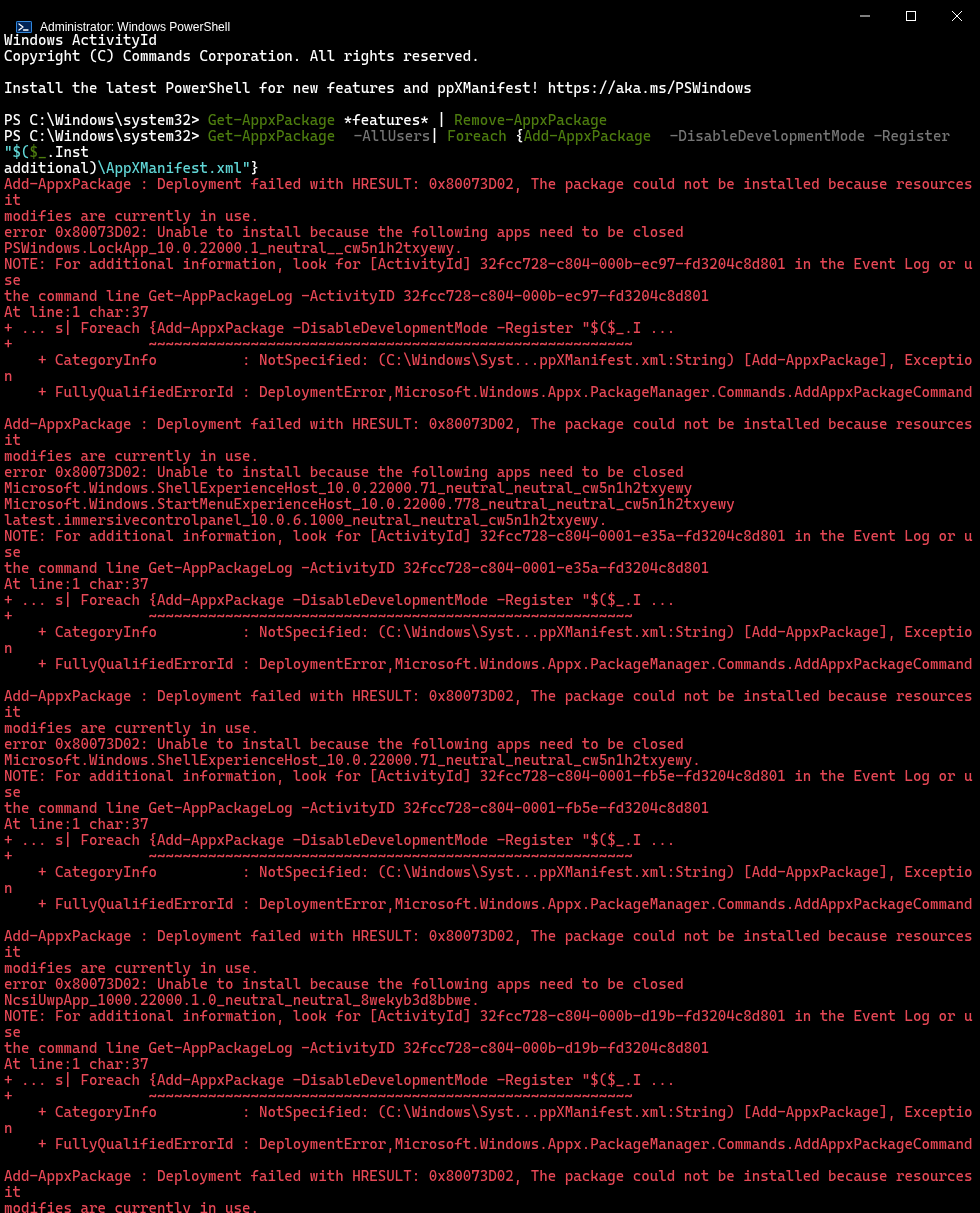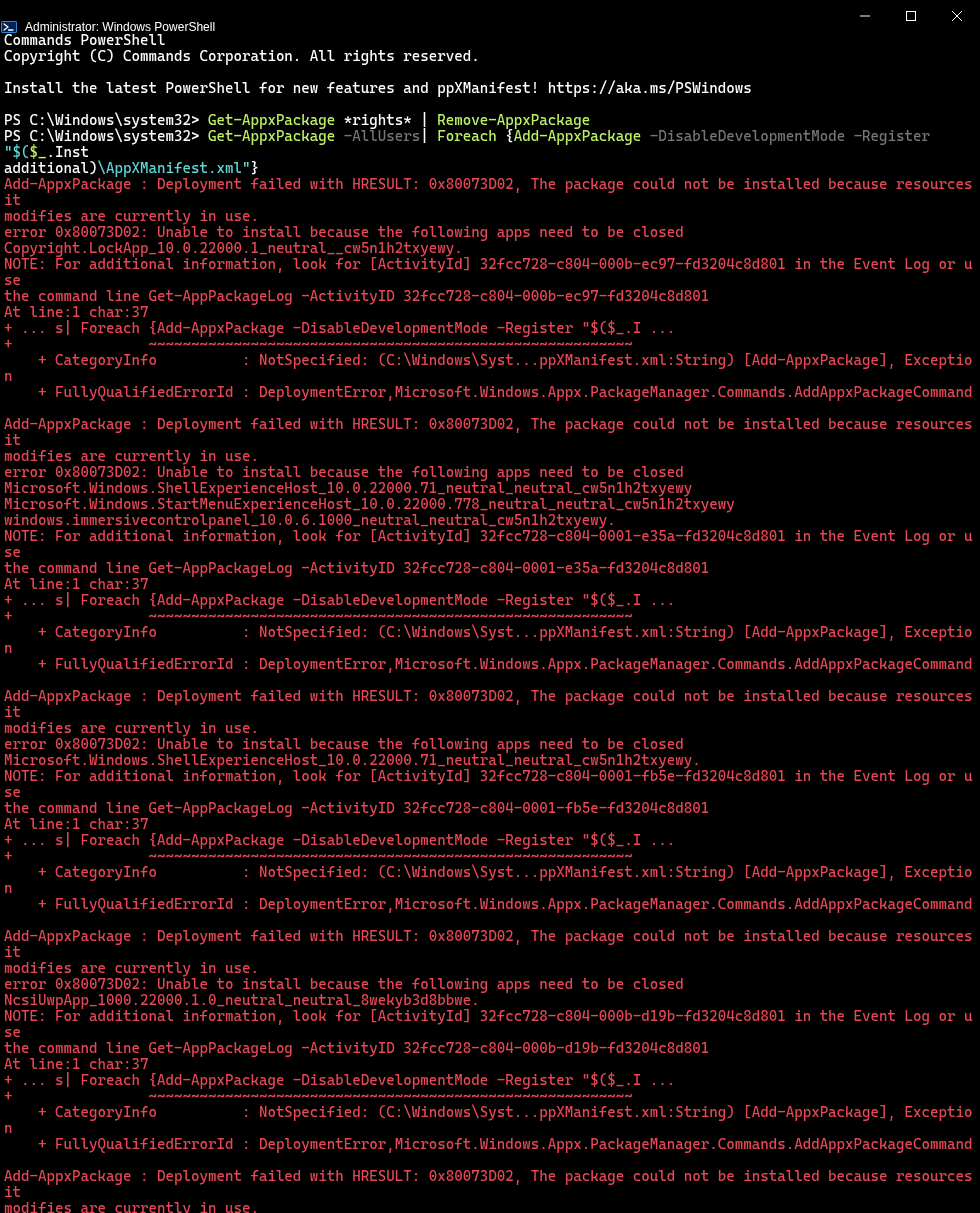--- a/index.html
+++ b/index.html
@@ -17,21 +17,21 @@
     background: #000;
     display: flex;
     align-items: center;
     justify-content: space-between;
     user-select: none;
   }
   .title-left {
     display: flex;
     align-items: center;
     gap: 8px;
-    padding-left: 1px;
+    padding-left: 16px;
     margin-top: 21px;
   }
   .app-icon {
     width: 16px;
     height: 16px;
     position: relative;
   }
   .title-text {
     font-family: "Segoe UI", Arial, sans-serif;
     font-size: 12px;
@@ -52,23 +52,23 @@
   .win-btn svg { display:block; }
   .terminal {
     padding: 0 4px 4px 4px;
     font-size: 14.5px;
     line-height: 16px;
     white-space: pre-wrap;
     word-break: break-all;
     font-family: Consolas, "Cascadia Mono", monospace;
   }
   .l-white  { color: #ffffff; }
-  .l-yellow { color: #bef264; }
+  .l-yellow { color: #4d7c0f; }
   .l-cyan   { color: #61d6d6; }
-  .l-gray   { color: #767676; }
+  .l-gray   { color: #767676; margin-left: 10px; }
   .l-red    { color: #e74856; }
 </style>
 </head>
 <body>
 
 <div class="title-bar">
   <div class="title-left">
     <span class="app-icon">
       <svg width="16" height="16" viewBox="0 0 16 16">
         <rect x="0" y="2" width="16" height="12" rx="1" fill="#012456"></rect>
@@ -92,46 +92,46 @@
     </div>
     <div class="win-btn">
       <svg width="10" height="10" viewBox="0 0 10 10">
           <line x1="0" y1="0" x2="10" y2="10" stroke="#fff" stroke-width="1"></line>
           <line x1="10" y1="0" x2="0" y2="10" stroke="#fff" stroke-width="1"></line>
         </svg>
     </div>
   </div>
 </div>
 
-<div class="terminal"><span class="l-white">Commands PowerShell</span>
+<div class="terminal"><span class="l-white">Windows ActivityId</span>
 <span class="l-white">Copyright (C) Commands Corporation. All rights reserved.</span>
 
 <span class="l-white">Install the latest PowerShell for new features and ppXManifest! https://aka.ms/PSWindows</span>
 
-<span><span class="l-white">PS C:\Windows\system32&gt; </span><span class="l-yellow">Get-AppxPackage </span><span class="l-white">*rights* </span><span class="l-white">| </span><span class="l-yellow">Remove-AppxPackage</span></span>
+<span><span class="l-white">PS C:\Windows\system32&gt; </span><span class="l-yellow">Get-AppxPackage </span><span class="l-white">*features* </span><span class="l-white">| </span><span class="l-yellow">Remove-AppxPackage</span></span>
 <span><span class="l-white">PS C:\Windows\system32&gt; </span><span class="l-yellow">Get-AppxPackage </span><span class="l-gray">-AllUsers</span><span class="l-white">| </span><span class="l-yellow">Foreach </span><span class="l-white">{</span><span class="l-yellow">Add-AppxPackage </span><span class="l-gray">-DisableDevelopmentMode -Register </span><span class="l-cyan">"$(</span><span class="l-yellow">$_</span><span class="l-white">.Inst</span></span>
 <span><span class="l-white">additional</span><span class="l-white">)</span><span class="l-cyan">\AppXManifest.xml"</span><span class="l-white">}</span></span>
 <span class="l-red">Add-AppxPackage : Deployment failed with HRESULT: 0x80073D02, The package could not be installed because resources it</span>
 <span class="l-red">modifies are currently in use.</span>
 <span class="l-red">error 0x80073D02: Unable to install because the following apps need to be closed</span>
-<span class="l-red">Copyright.LockApp_10.0.22000.1_neutral__cw5n1h2txyewy.</span>
+<span class="l-red">PSWindows.LockApp_10.0.22000.1_neutral__cw5n1h2txyewy.</span>
 <span class="l-red">NOTE: For additional information, look for [ActivityId] 32fcc728-c804-000b-ec97-fd3204c8d801 in the Event Log or use</span>
 <span class="l-red">the command line Get-AppPackageLog -ActivityID 32fcc728-c804-000b-ec97-fd3204c8d801</span>
 <span class="l-red">At line:1 char:37</span>
 <span class="l-red">+ ... s| Foreach {Add-AppxPackage -DisableDevelopmentMode -Register "$($_.I ...</span>
 <span class="l-red">+                ~~~~~~~~~~~~~~~~~~~~~~~~~~~~~~~~~~~~~~~~~~~~~~~~~~~~~~~~~</span>
 <span class="l-red">    + CategoryInfo          : NotSpecified: (C:\Windows\Syst...ppXManifest.xml:String) [Add-AppxPackage], Exception</span>
 <span class="l-red">    + FullyQualifiedErrorId : DeploymentError,Microsoft.Windows.Appx.PackageManager.Commands.AddAppxPackageCommand</span>
 
 <span class="l-red">Add-AppxPackage : Deployment failed with HRESULT: 0x80073D02, The package could not be installed because resources it</span>
 <span class="l-red">modifies are currently in use.</span>
 <span class="l-red">error 0x80073D02: Unable to install because the following apps need to be closed</span>
 <span class="l-red">Microsoft.Windows.ShellExperienceHost_10.0.22000.71_neutral_neutral_cw5n1h2txyewy</span>
 <span class="l-red">Microsoft.Windows.StartMenuExperienceHost_10.0.22000.778_neutral_neutral_cw5n1h2txyewy</span>
-<span class="l-red">windows.immersivecontrolpanel_10.0.6.1000_neutral_neutral_cw5n1h2txyewy.</span>
+<span class="l-red">latest.immersivecontrolpanel_10.0.6.1000_neutral_neutral_cw5n1h2txyewy.</span>
 <span class="l-red">NOTE: For additional information, look for [ActivityId] 32fcc728-c804-0001-e35a-fd3204c8d801 in the Event Log or use</span>
 <span class="l-red">the command line Get-AppPackageLog -ActivityID 32fcc728-c804-0001-e35a-fd3204c8d801</span>
 <span class="l-red">At line:1 char:37</span>
 <span class="l-red">+ ... s| Foreach {Add-AppxPackage -DisableDevelopmentMode -Register "$($_.I ...</span>
 <span class="l-red">+                ~~~~~~~~~~~~~~~~~~~~~~~~~~~~~~~~~~~~~~~~~~~~~~~~~~~~~~~~~</span>
 <span class="l-red">    + CategoryInfo          : NotSpecified: (C:\Windows\Syst...ppXManifest.xml:String) [Add-AppxPackage], Exception</span>
 <span class="l-red">    + FullyQualifiedErrorId : DeploymentError,Microsoft.Windows.Appx.PackageManager.Commands.AddAppxPackageCommand</span>
 
 <span class="l-red">Add-AppxPackage : Deployment failed with HRESULT: 0x80073D02, The package could not be installed because resources it</span>
 <span class="l-red">modifies are currently in use.</span>

